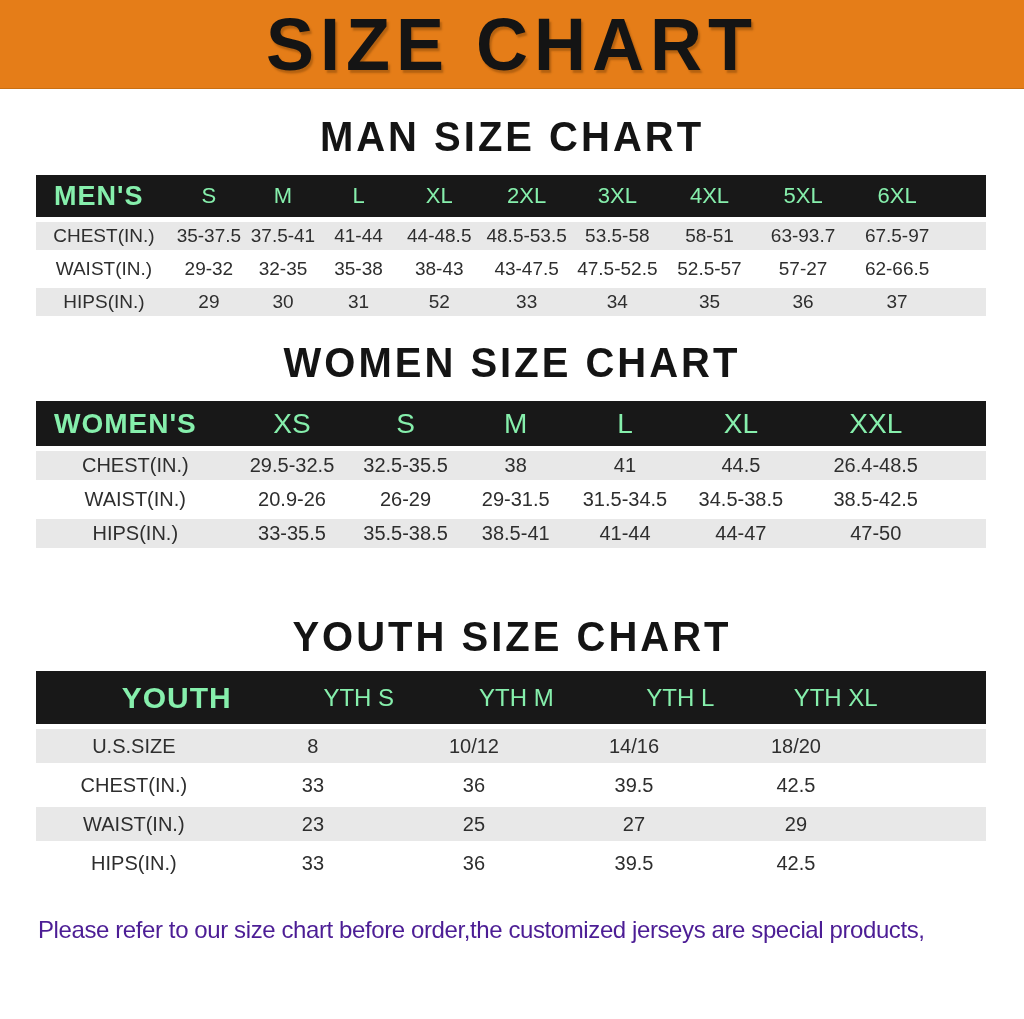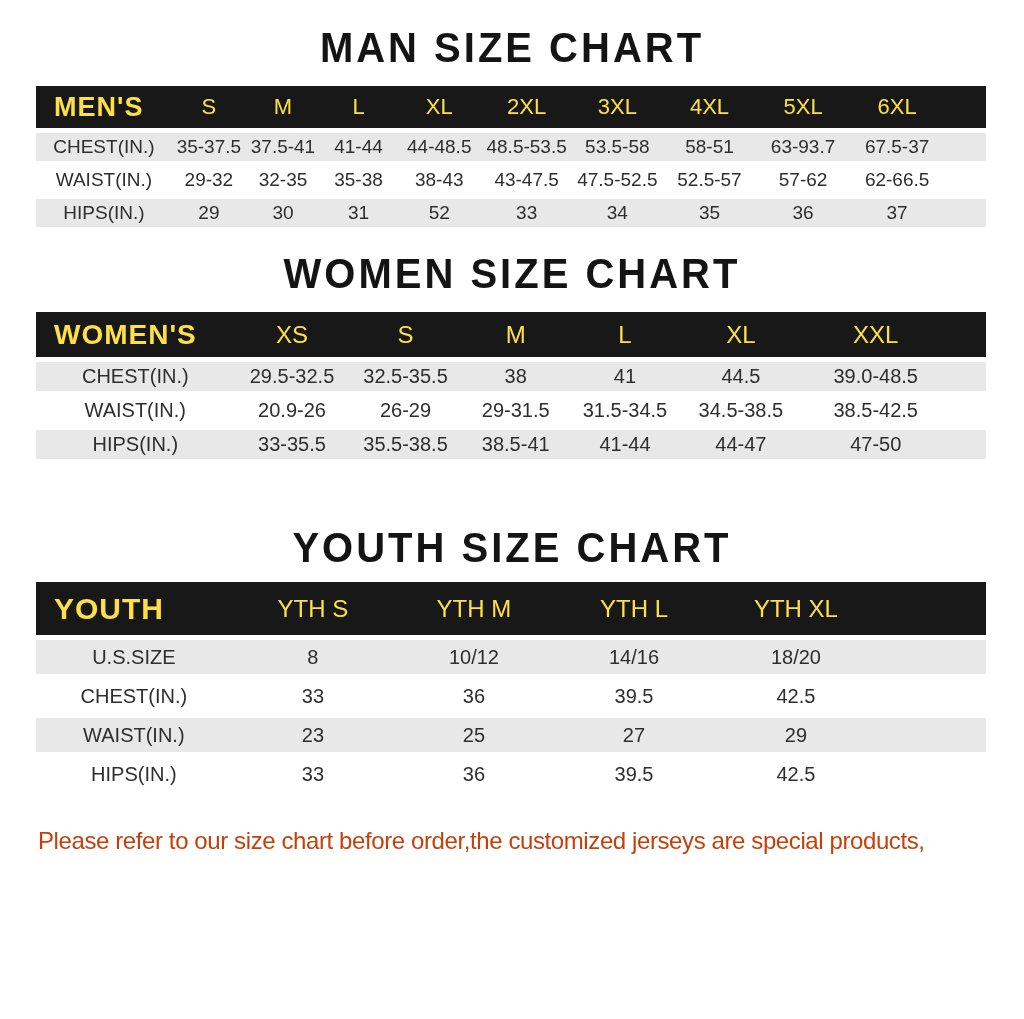--- a/index.html
+++ b/index.html
@@ -30,29 +30,29 @@
 
   table{
     width:950px;margin-left:36px;table-layout:fixed;
     border-collapse:separate;border-spacing:0 5px;
   }
   #table-wrap-0 table{margin-top:13px;}
   #table-wrap-1 table{margin-top:13px;}
   #table-wrap-2 table{margin-top:9px;}
 
   thead tr{background:#181818;}
-  thead th{color:#fde047;font-weight:400;text-align:center;padding:0;}
+  thead th{color:#86efac;font-weight:400;text-align:center;padding:0;}
   thead th.lbl{font-weight:700;text-align:left;padding-left:18px;letter-spacing:1px;}
 
   .t0 thead tr{height:42px;}
   .t1 thead tr{height:45px;}
   .t2 thead tr{height:53px;}
   .t0 thead th{font-size:22px;}
-  .t1 thead th{font-size:24px;}
-  .t2 thead th{font-size:24px;}
+  .t1 thead th{font-size:28px;}
+  .t2 thead th{font-size:24px;text-align:right;}
   .t0 thead th.lbl{font-size:27px;}
   .t1 thead th.lbl{font-size:28px;}
   .t2 thead th.lbl{font-size:30px;}
 
   tbody tr{background:#ffffff;}
   tbody tr:nth-child(odd){background:#E8E8E8;}
   .t0 tbody tr{height:28px;}
   .t1 tbody tr{height:29px;}
   .t2 tbody tr{height:34px;}
   tbody th,tbody td{
@@ -66,20 +66,23 @@
     margin:27px 0 0 38px;color:#C1272D;
     font-size:24px;line-height:35px;letter-spacing:-0.4px;
   }
   .footer-note p{margin:0;white-space:nowrap;}
 </style>
 </head>
 <body>
 
 <div class="page">
 
+  <header class="banner" style="background: rgb(229, 125, 24);">
+    <span class="banner-title">SIZE CHART</span>
+  </header>
 
   <main>
 
     <section>
       <h2 class="section-heading" id="heading-men">MAN SIZE CHART</h2>
       <div id="table-wrap-0">
           <table class="t0">
             <colgroup>
               <col style="width: 14.3%;">
               <col style="width: 7.8%;">
@@ -112,33 +115,33 @@
               <tr style="background: rgb(232, 232, 232);">
                 <th>CHEST(IN.)</th>
                 <td>35-37.5</td>
                 <td>37.5-41</td>
                 <td>41-44</td>
                 <td>44-48.5</td>
                 <td>48.5-53.5</td>
                 <td>53.5-58</td>
                 <td>58-51</td>
                 <td>63-93.7</td>
-                <td>67.5-37</td>
+                <td>67.5-97</td>
                 <td></td>
               </tr>
               <tr>
                 <th>WAIST(IN.)</th>
                 <td>29-32</td>
                 <td>32-35</td>
                 <td>35-38</td>
                 <td>38-43</td>
                 <td>43-47.5</td>
                 <td>47.5-52.5</td>
                 <td>52.5-57</td>
-                <td>57-62</td>
+                <td>57-27</td>
                 <td>62-66.5</td>
                 <td></td>
               </tr>
               <tr style="background: rgb(232, 232, 232);">
                 <th>HIPS(IN.)</th>
                 <td>29</td>
                 <td>30</td>
                 <td>31</td>
                 <td>52</td>
                 <td>33</td>
@@ -180,21 +183,21 @@
               </tr>
             </thead>
             <tbody>
               <tr style="background: rgb(232, 232, 232);">
                 <th>CHEST(IN.)</th>
                 <td>29.5-32.5</td>
                 <td>32.5-35.5</td>
                 <td>38</td>
                 <td>41</td>
                 <td>44.5</td>
-                <td>39.0-48.5</td>
+                <td>26.4-48.5</td>
                 <td></td>
               </tr>
               <tr>
                 <th>WAIST(IN.)</th>
                 <td>20.9-26</td>
                 <td>26-29</td>
                 <td>29-31.5</td>
                 <td>31.5-34.5</td>
                 <td>34.5-38.5</td>
                 <td>38.5-42.5</td>
@@ -270,17 +273,17 @@
                 <td>42.5</td>
                 <td></td>
               </tr>
             </tbody>
           </table>
         </div>
     </section>
 
   </main>
 
-  <footer class="footer-note" style="color: #c2410c;">
+  <footer class="footer-note" style="color: #4c1d95;">
     <p>Please refer to our size chart before order,the customized jerseys are special products,</p>
   </footer>
 
 </div>
 
 </body></html>

